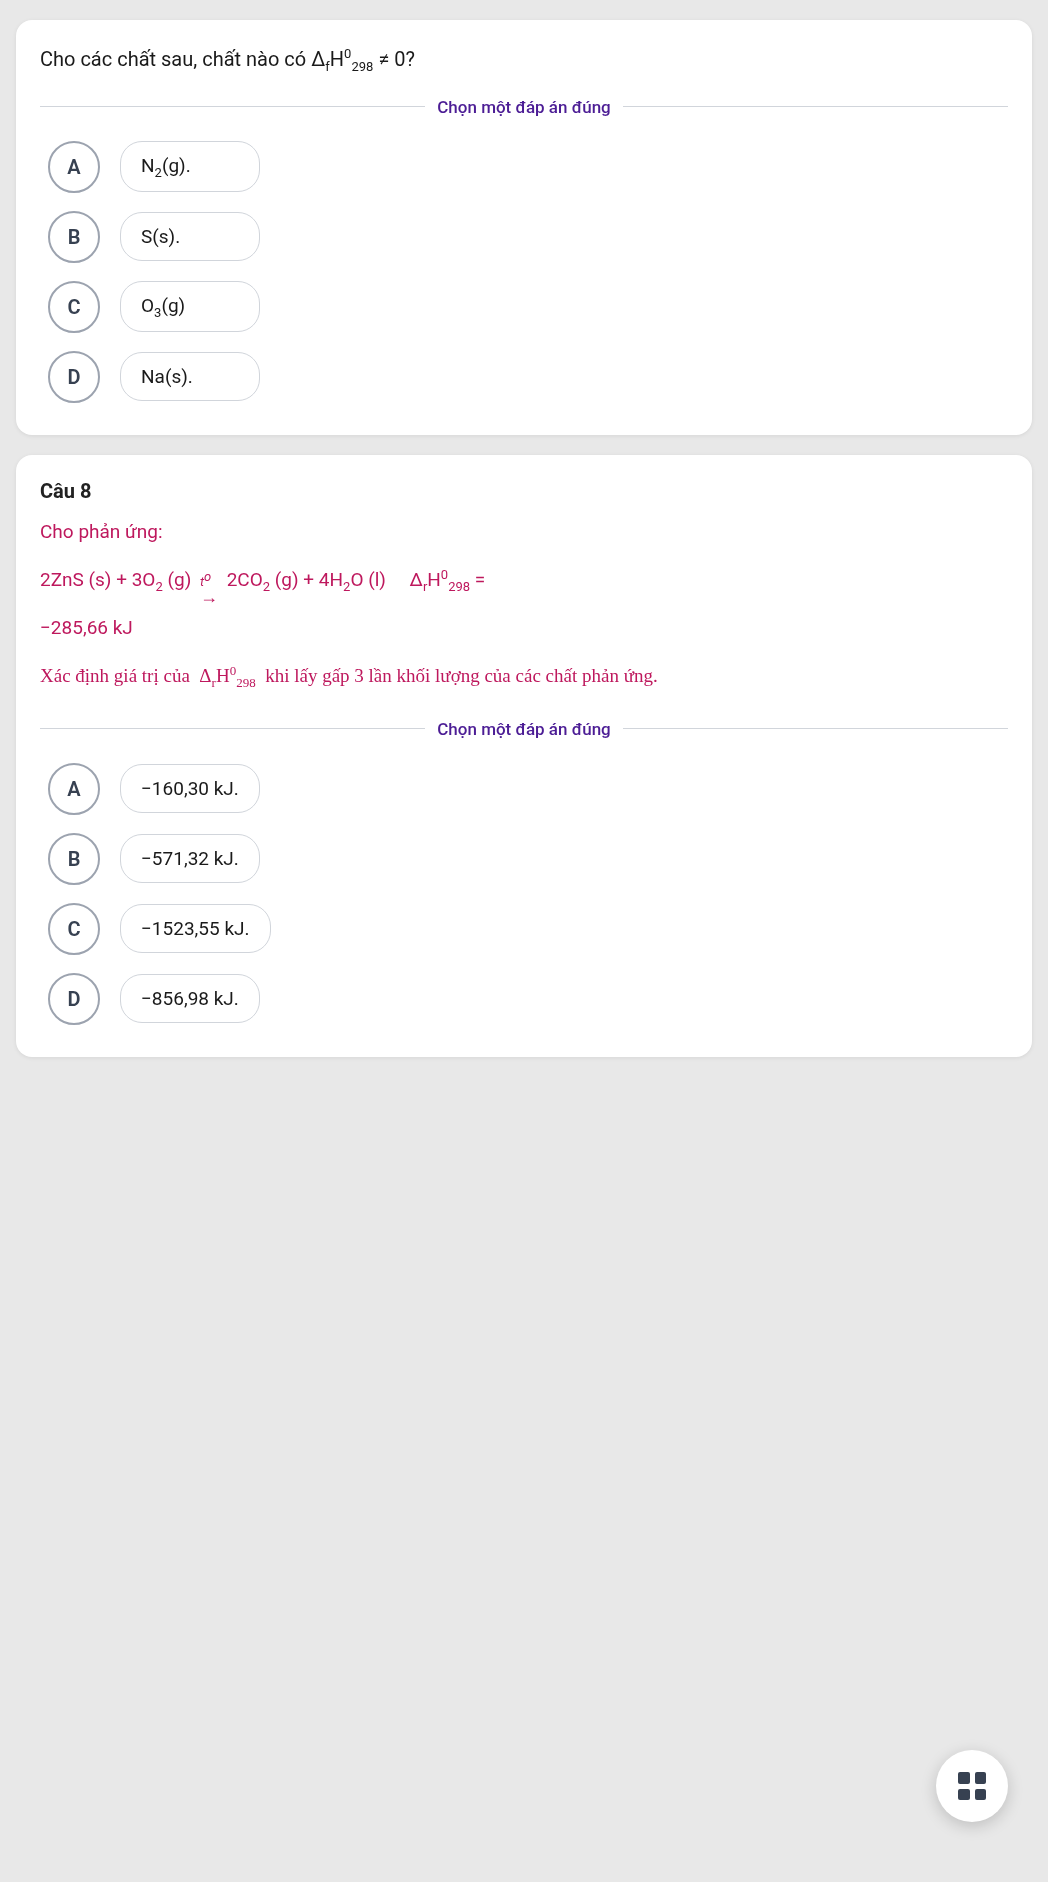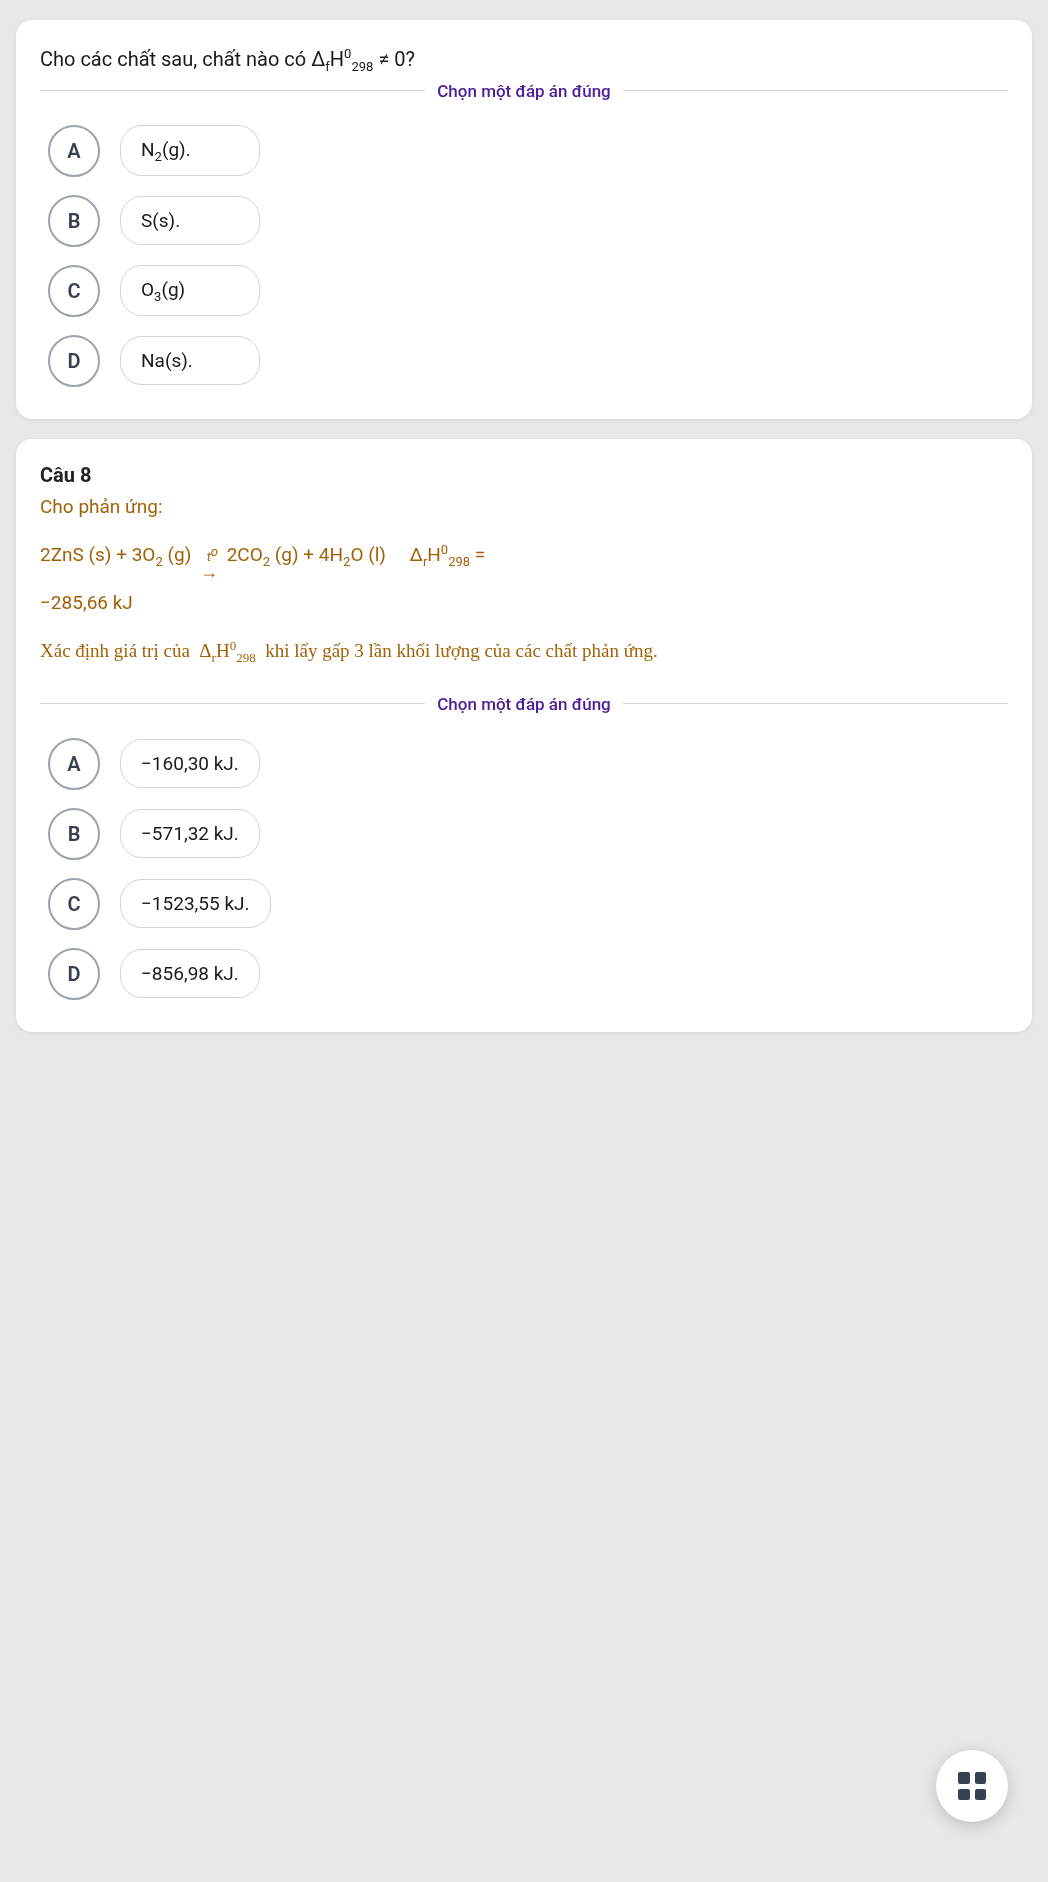--- a/index.html
+++ b/index.html
@@ -22,21 +22,21 @@
     .card {
       background: #fff;
       border-radius: 16px;
       padding: 24px 24px 32px 24px;
       box-shadow: 0 1px 4px rgba(0,0,0,0.08);
     }
 
     .question-text {
       font-size: 20px;
       line-height: 1.5;
-      margin-bottom: 4px;
+      margin-bottom: 20px;
       color: #1a1a1a;
     }
 
     .divider-label {
       display: flex;
       align-items: center;
       gap: 12px;
       margin-bottom: 24px;
       color: #4c1d95;
       font-size: 17px;
@@ -85,37 +85,37 @@
       padding: 12px 20px;
       font-size: 19px;
       color: #1a1a1a;
       background: #fff;
       min-width: 140px;
     }
 
     .question-label {
       font-weight: 700;
       font-size: 20px;
-      margin-bottom: 4px;
+      margin-bottom: 13px;
     }
 
     .question-body {
       font-size: 19px;
       line-height: 1.7;
       margin-bottom: 16px;
-      color: #a16207;
+      color: #be185d;
     }
 
     sup { font-size: 13px; }
     sub { font-size: 13px; }
 
     .arrow-over {
       display: inline-flex;
       flex-direction: column;
-      align-items: flex-end;
+      align-items: flex-start;
       font-size: 14px;
       line-height: 1;
       margin: 0 4px;
     }
     .arrow-over .above {
       font-size: 13px;
       font-style: italic;
     }
     .arrow-over .arrow-sym {
       font-size: 18px;

